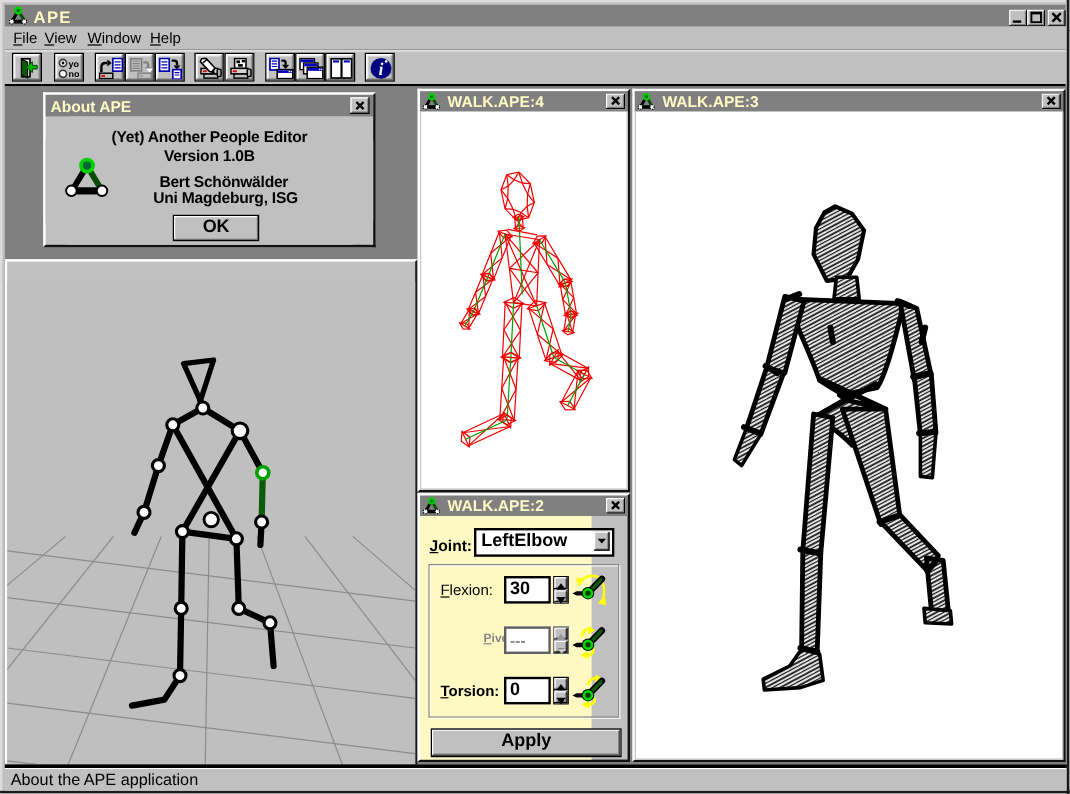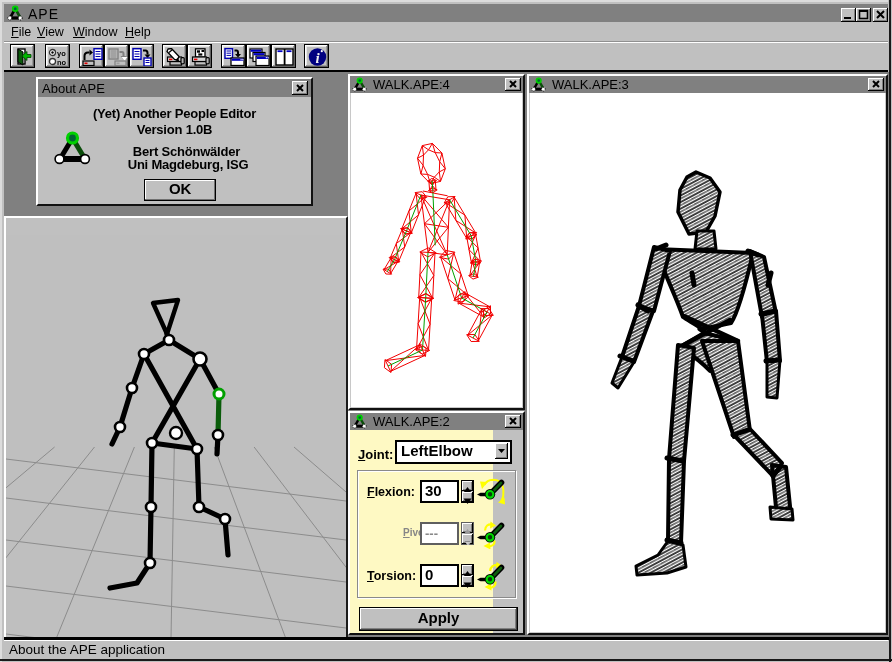--- a/index.html
+++ b/index.html
@@ -1,19 +1,19 @@
 <!DOCTYPE html>
 <html><head>
 <meta charset="utf-8">
 <style>
   html,body{margin:0;padding:0;}
   body{width:892px;height:662px;overflow:hidden;font-family:"Liberation Sans",sans-serif;}
   #root{position:absolute;left:0;top:0;width:892px;height:662px;background:#c0c0c0;overflow:hidden;}
   .abs{position:absolute;}
-  .tbar{position:absolute;background:#808080;color:#000000;font-weight:normal;font-size:13px;}
+  .tbar{position:absolute;background:#808080;color:#fef9c3;font-weight:bold;font-size:13px;}
   .win{position:absolute;box-sizing:border-box;border-left:2px solid #fff;border-top:2px solid #fff;border-right:2px solid #111;border-bottom:2px solid #111;background:#c0c0c0;}
   .btn3d{position:absolute;box-sizing:border-box;background:#c0c0c0;border:1px solid #000;box-shadow:inset -1px -1px 0 #606060,inset 1px 1px 0 #fff,inset -2px -2px 0 #9a9a9a,inset 2px 2px 0 #e8e8e8;}
   .xbtn{position:absolute;background:#c0c0c0;box-shadow:inset -1px -1px 0 #000,inset 1px 1px 0 #fff,inset -2px -2px 0 #808080;}
   .menu u{text-decoration:underline;}
 </style>
 </head>
 <body>
 <div id="root">
 
   <div class="abs" style="left:0;top:0;width:892px;height:2px;background:#dcdcdc;"></div>
@@ -471,21 +471,21 @@
           <div class="abs" style="left:4px;top:0px;font-weight:bold;font-size:15px;">LeftElbow</div>
           <div class="xbtn" style="left:98px;top:1px;width:13px;height:16px;">
             <svg width="13" height="16">
                 <polygon points="3,6 10,6 6.5,10" fill="#000"></polygon>
               </svg>
           </div>
         </div>
 
         <div class="abs" style="left:7px;top:40px;width:157px;height:126px;border:1px solid #8a8a8a;box-shadow:1px 1px 0 #fff, inset 1px 1px 0 #fff;"></div>
 
-        <div class="abs" style="left:17px;top:55px;font-weight:bold;font-size:12.5px;"><u>F</u>lexion:</div>
+        <div class="abs" style="left:17px;top:55px;font-weight:normal;font-size:12.5px;"><u>F</u>lexion:</div>
         <div class="abs" style="left:70px;top:50px;width:35px;height:19px;background:#fff;border:2px solid #000;">
           <div class="abs" style="left:3px;top:0px;font-weight:bold;font-size:15px;">30</div>
         </div>
         <div class="abs" style="left:111px;top:50px;width:11px;height:21px;border:1px solid #000;background:#c0c0c0;">
           <div class="xbtn" style="left:0;top:0;width:11px;height:10px;"><svg width="11" height="10">
                 <polygon points="5.5,2 9.5,7.5 1.5,7.5" fill="#000"></polygon>
               </svg></div>
           <div class="xbtn" style="left:0;top:11px;width:11px;height:10px;"><svg width="11" height="10">
                 <polygon points="1.5,2.5 9.5,2.5 5.5,8" fill="#000"></polygon>
               </svg></div>

